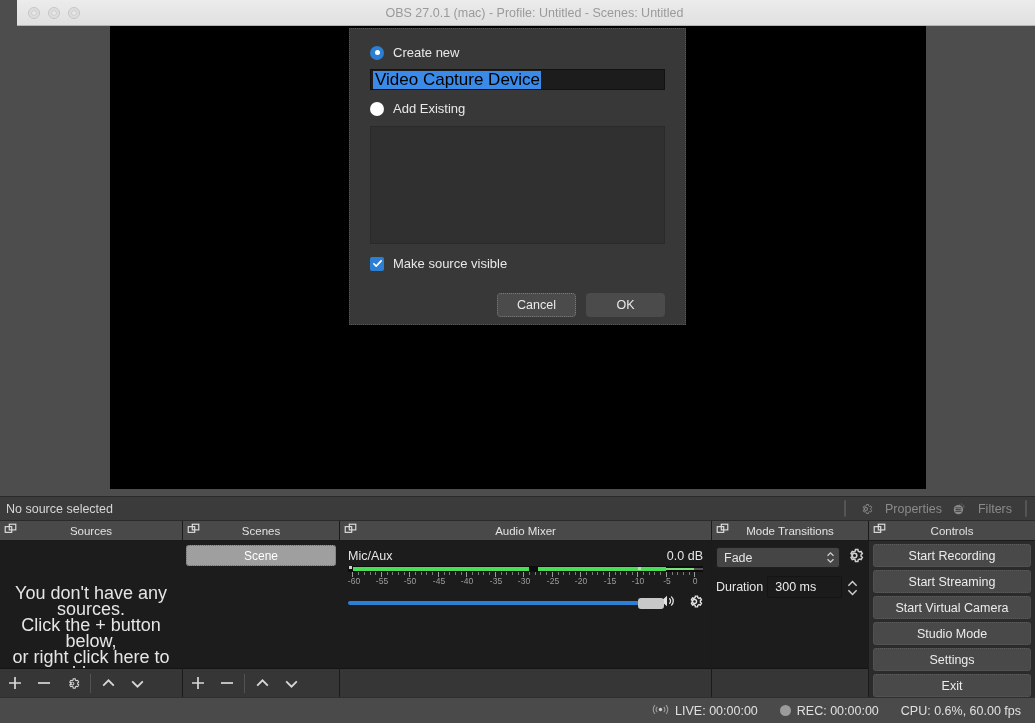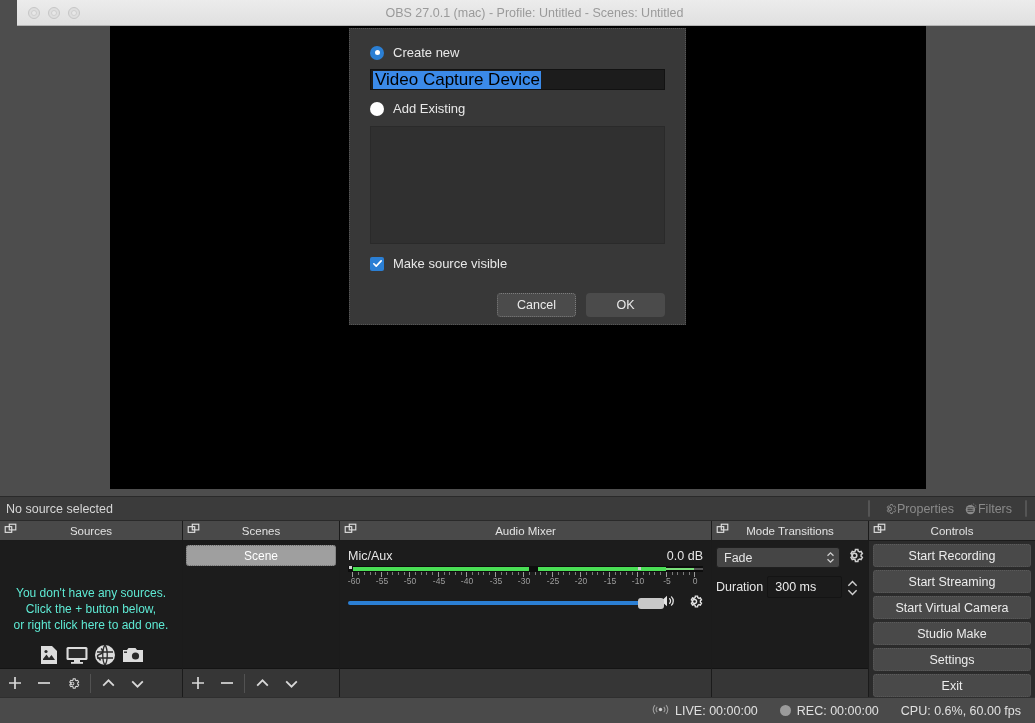--- a/index.html
+++ b/index.html
@@ -67,21 +67,21 @@
     display: flex; align-items: center;
   }
   .no-source {
     font-size: 12.5px; color: #d6d6d6; margin-left: 6px;
   }
   .vdiv {
     width: 2px; height: 17px; background: #555; margin: 0 8px;
     border-radius: 1px;
   }
   .tbtn {
-    display: flex; align-items: center; gap: 0;
+    display: flex; align-items: center; gap: 12px;
     font-size: 12.5px; color: #8a8a8a;
     padding: 1px 5px;
   }
   .tbtn svg { display: block; }
 
   
   .docks {
     position: absolute; top: 521px; left: 0;
     width: 1035px; height: 176px;
     display: flex;
@@ -121,21 +121,21 @@
     width: 29px; height: 27px;
     display: flex; align-items: center; justify-content: center;
     color: #d8d8d8;
   }
   .foot-sep { width: 1px; height: 19px; background: #525252; margin: 0 3px; }
 
   
   .dock-sources { width: 183px; }
   .empty-msg {
     margin-top: 44px; text-align: center;
-    font-size: 12px; color: #5eead4; line-height: 16px;
+    font-size: 18px; color: #e5e5e5; line-height: 16px;
   }
   .empty-icons {
     margin-top: 10px;
     display: flex; justify-content: center; align-items: center; gap: 4px;
   }
 
   
   .dock-scenes { width: 157px; }
   .scene-item {
     margin: 4px 3px 0 3px;
@@ -657,21 +657,21 @@
           <div class="ctrl-btn">
             <span>Start Recording</span>
           </div>
           <div class="ctrl-btn">
             <span>Start Streaming</span>
           </div>
           <div class="ctrl-btn">
             <span>Start Virtual Camera</span>
           </div>
           <div class="ctrl-btn">
-            <span>Studio Make</span>
+            <span>Studio Mode</span>
           </div>
           <div class="ctrl-btn">
             <span>Settings</span>
           </div>
           <div class="ctrl-btn">
             <span>Exit</span>
           </div>
         </div>
       </div>
     </div>

